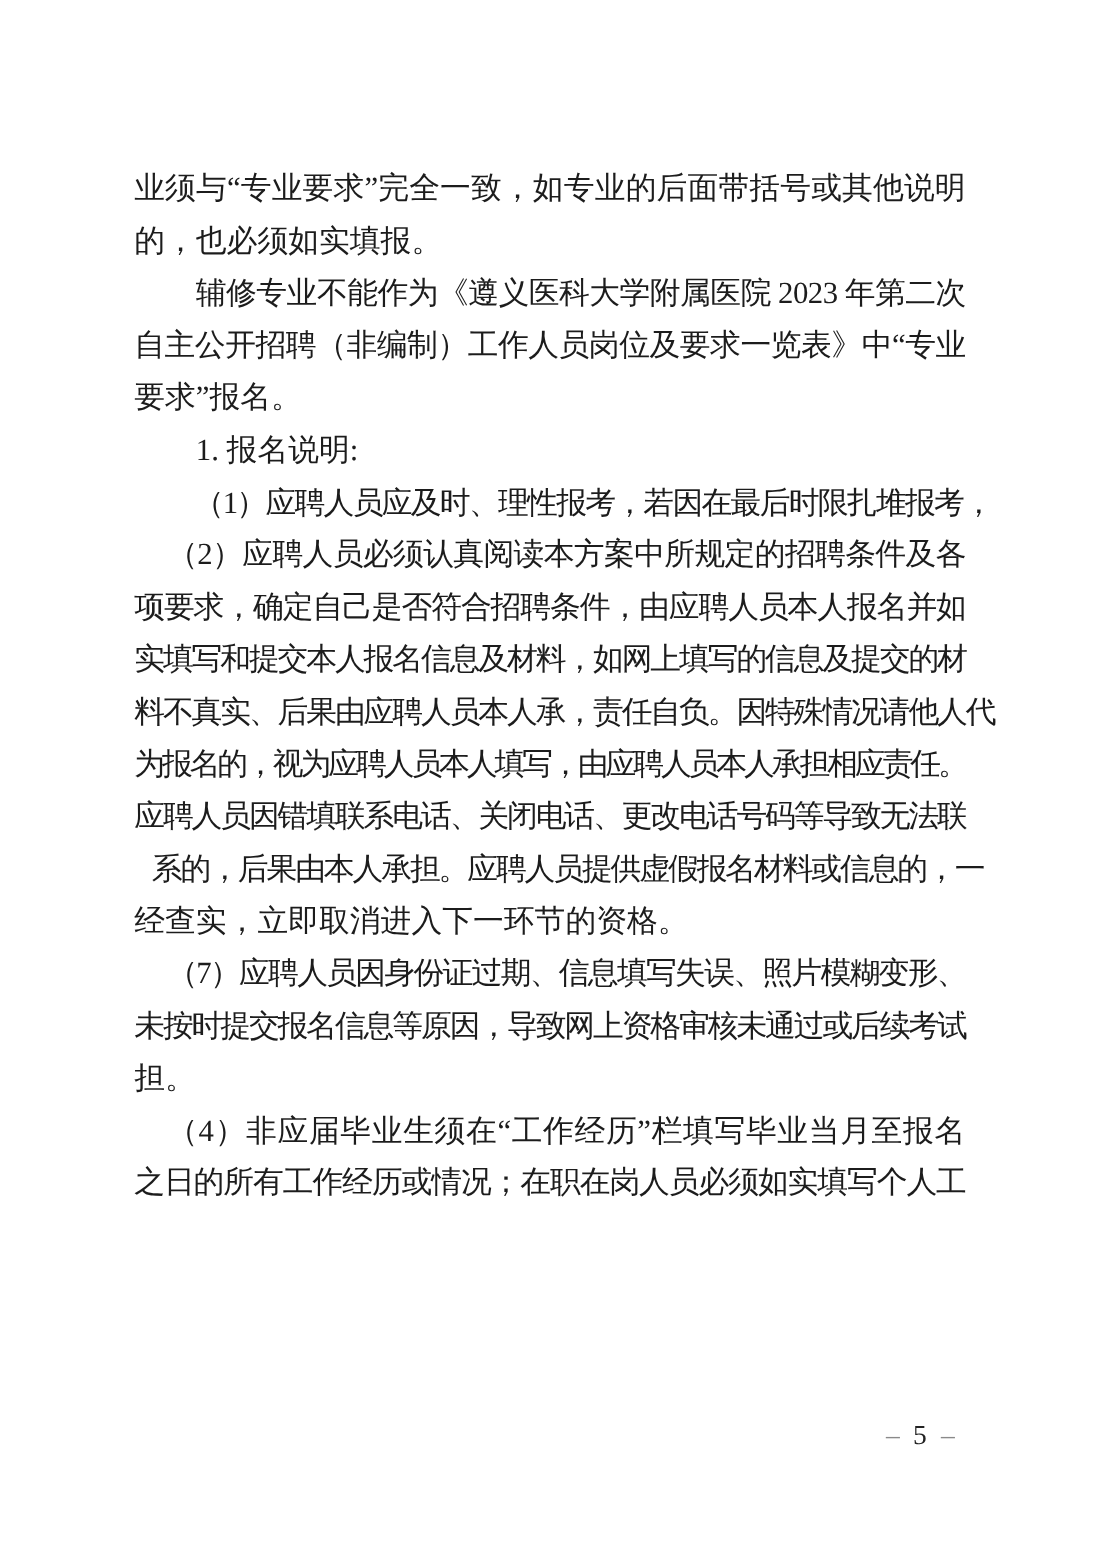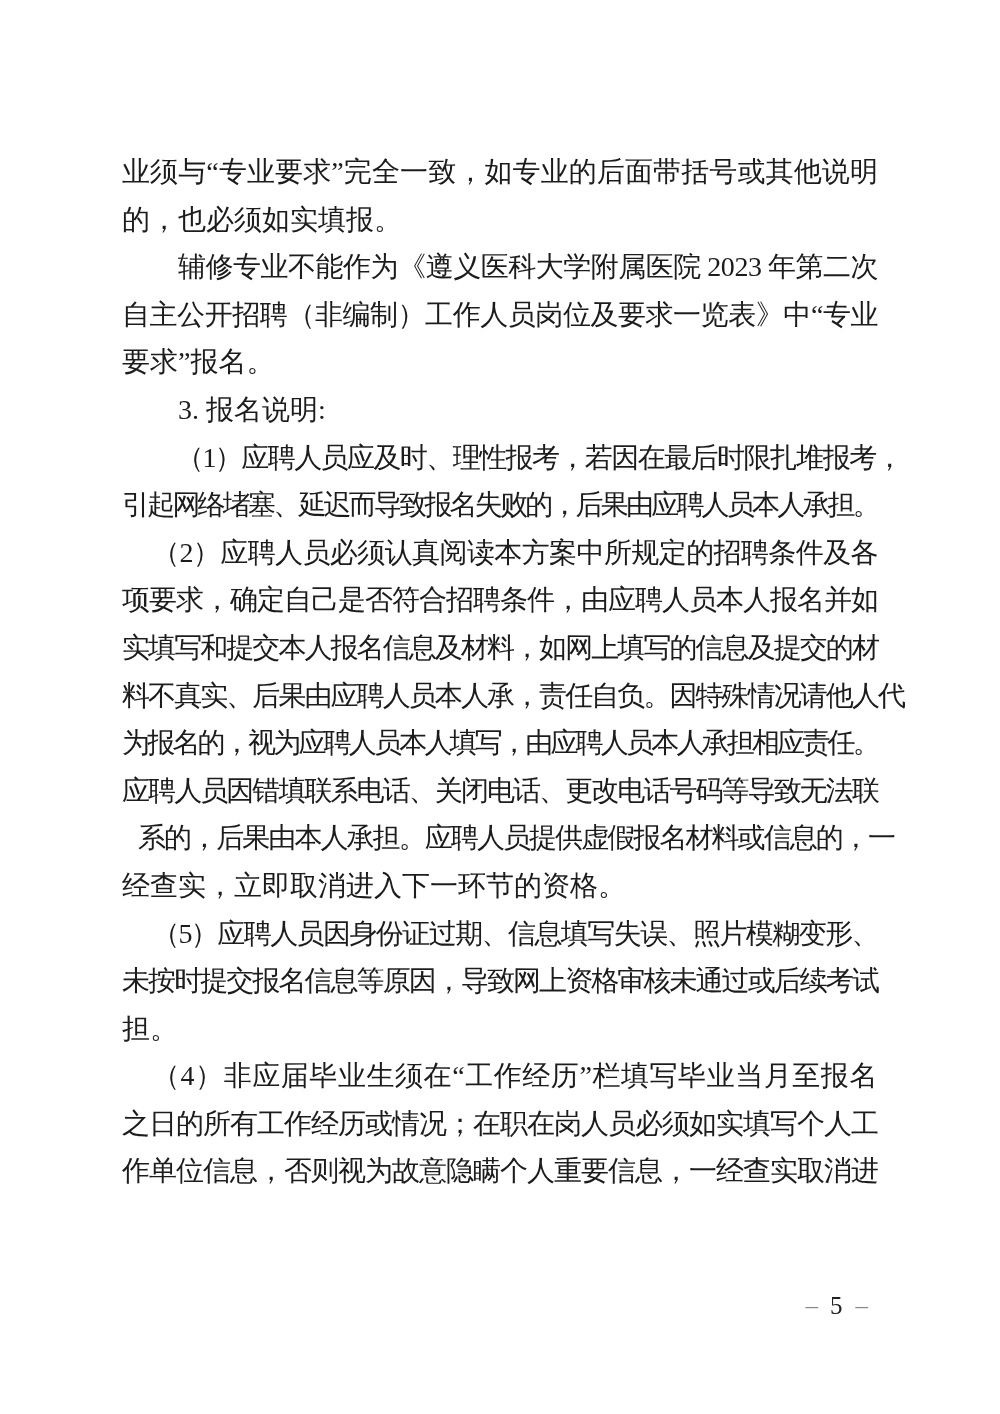--- a/index.html
+++ b/index.html
@@ -57,36 +57,34 @@
 <body>
 
 <div class="page">
 
   <div class="textblock">
     <div class="line j"><span class="lt" style="letter-spacing: 0.112165px;">业须与“专业要求”完全一致，如专业的后面带括号或其他说明</span></div>
     <div class="line"><span class="lt">的，也必须如实填报。</span></div>
     <div class="line j ind2"><span class="lt" style="letter-spacing: -0.482759px;">辅修专业不能作为《遵义医科大学附属医院 2023 年第二次</span></div>
     <div class="line j"><span class="lt" style="letter-spacing: -0.444196px;">自主公开招聘（非编制）工作人员岗位及要求一览表》中“专业</span></div>
     <div class="line"><span class="lt">要求”报名。</span></div>
-    <div class="line ind2"><span class="lt">3. 报名说明:</span></div>
+    <div class="line ind2"><span class="lt">1. 报名说明:</span></div>
     <div class="line j ind1"><span class="lt" style="letter-spacing: -1.57143px; margin-left: 24px;">（1）应聘人员应及时、理性报考，若因在最后时限扎堆报考，</span></div>
-    <div class="line j"><span class="lt" style="letter-spacing: -2.8px;">引起网络堵塞、延迟而导致报名失败的，后果由应聘人员本人承担。</span></div>
     <div class="line j ind1"><span class="lt" style="letter-spacing: -0.592593px;">（2）应聘人员必须认真阅读本方案中所规定的招聘条件及各</span></div>
     <div class="line j"><span class="lt" style="letter-spacing: -1px; margin-top: 39px;">项要求，确定自己是否符合招聘条件，由应聘人员本人报名并如</span></div>
     <div class="line j"><span class="lt" style="letter-spacing: -1.93103px;">实填写和提交本人报名信息及材料，如网上填写的信息及提交的材</span></div>
     <div class="line j"><span class="lt" style="letter-spacing: -1.93103px;">料不真实、后果由应聘人员本人承，责任自负。因特殊情况请他人代</span></div>
     <div class="line j"><span class="lt" style="letter-spacing: -2.8px;">为报名的，视为应聘人员本人填写，由应聘人员本人承担相应责任。</span></div>
     <div class="line j"><span class="lt" style="letter-spacing: -1.93103px;">应聘人员因错填联系电话、关闭电话、更改电话号码等导致无法联</span></div>
     <div class="line j"><span class="lt" style="letter-spacing: -1.93103px; margin-left: 16px;">系的，后果由本人承担。应聘人员提供虚假报名材料或信息的，一</span></div>
     <div class="line"><span class="lt">经查实，立即取消进入下一环节的资格。</span></div>
-    <div class="line j ind1"><span class="lt" style="letter-spacing: -1.57143px;">（5）应聘人员因身份证过期、信息填写失误、照片模糊变形、</span></div>
+    <div class="line j ind1"><span class="lt" style="letter-spacing: -1.57143px;">（7）应聘人员因身份证过期、信息填写失误、照片模糊变形、</span></div>
     <div class="line j"><span class="lt" style="letter-spacing: -1.93103px;">未按时提交报名信息等原因，导致网上资格审核未通过或后续考试</span></div>
     <div class="line"><span class="lt">担。</span></div>
     <div class="line j ind1"><span class="lt" style="letter-spacing: 0.560764px;">（4）非应届毕业生须在“工作经历”栏填写毕业当月至报名</span></div>
     <div class="line j"><span class="lt" style="letter-spacing: -1px;">之日的所有工作经历或情况；在职在岗人员必须如实填写个人工</span></div>
-    <div class="line j"><span class="lt" style="letter-spacing: -1px;">作单位信息，否则视为故意隐瞒个人重要信息，一经查实取消进</span></div>
   </div>
 
   <div class="footer">
     <span class="dash">–</span><span class="num">5</span><span class="dash">–</span>
   </div>
 
 </div>
 
 </body></html>

